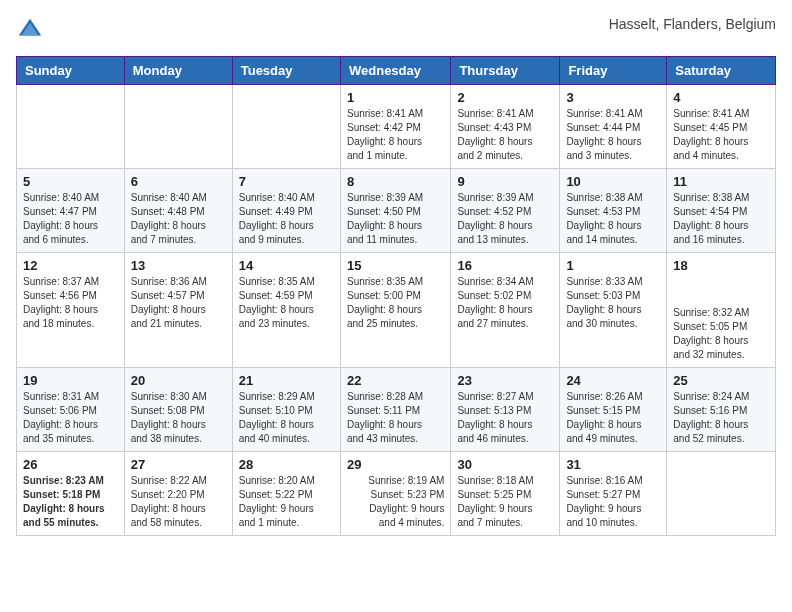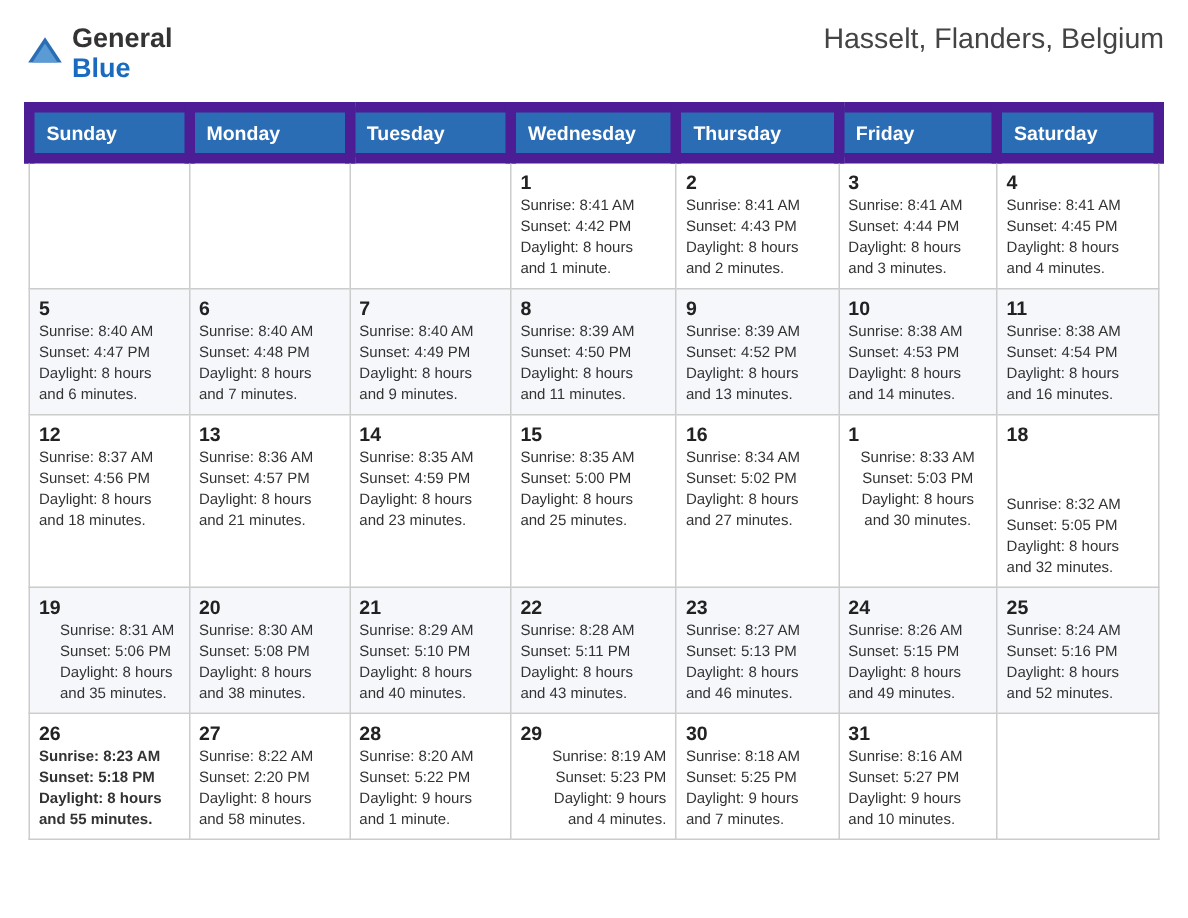--- a/index.html
+++ b/index.html
@@ -34,35 +34,35 @@
     }
     .title-block {
       text-align: right;
     }
     .month-title {
       font-size: 32px;
       font-weight: bold;
       color: #222;
     }
     .subtitle {
-      font-size: 19px;
+      font-size: 14px;
       color: #444;
     }
     .calendar {
       width: 100%;
       border-collapse: collapse;
       border: 1px solid #ccc;
     }
     .calendar th {
       background-color: #2a6db5;
       color: #fff;
       text-align: left;
       padding: 6px 8px;
       font-size: 13px;
-      border: 7px solid #4c1d95;
+      border: 1px solid #4c1d95;
     }
     .calendar td {
       vertical-align: top;
       padding: 5px 6px;
       border: 1px solid #ccc;
       width: 113px;
       min-height: 80px;
       font-size: 10.5px;
       color: #333;
       background: #fff;
@@ -88,24 +88,20 @@
   </style>
 </head>
 <body>
 
 <div class="header">
   <div class="logo">
     <svg class="logo-icon" viewBox="0 0 40 40">
       <polygon points="20,4 36,28 4,28" fill="#2a6db5"></polygon>
       <polygon points="20,10 32,28 8,28" fill="#5b9bd5"></polygon>
     </svg>
-    <div class="logo-text">
-      <span class="general">General</span><br>
-      <span class="blue">Blue</span>
-    </div>
   </div>
   <div class="title-block">
     <div class="subtitle">Hasselt, Flanders, Belgium</div>
   </div>
 </div>
 
 <table class="calendar">
   <thead>
     <tr>
     <th>Sunday</th>
@@ -233,37 +229,37 @@
         </td>
         <td>
           <span class="day-number">16</span>
           <div class="day-info" style="white-space: pre-line;">Sunrise: 8:34 AM
 Sunset: 5:02 PM
 Daylight: 8 hours
 and 27 minutes.</div>
         </td>
         <td>
           <span class="day-number">1</span>
-          <div class="day-info" style="white-space: pre-line; text-align: center;">Sunrise: 8:33 AM
+          <div class="day-info" style="white-space: pre-line;">Sunrise: 8:33 AM
 Sunset: 5:03 PM
 Daylight: 8 hours
 and 30 minutes.</div>
         </td>
         <td>
           <span class="day-number">18</span>
           <div class="day-info" style="white-space: pre-line; margin-top: 33px;">Sunrise: 8:32 AM
 Sunset: 5:05 PM
 Daylight: 8 hours
 and 32 minutes.</div>
         </td>
       </tr>
       <tr>
         <td>
           <span class="day-number">19</span>
-          <div class="day-info" style="white-space: pre-line; margin-left: 14px;">Sunrise: 8:31 AM
+          <div class="day-info" style="white-space: pre-line;">Sunrise: 8:31 AM
 Sunset: 5:06 PM
 Daylight: 8 hours
 and 35 minutes.</div>
         </td>
         <td>
           <span class="day-number">20</span>
           <div class="day-info" style="white-space: pre-line;">Sunrise: 8:30 AM
 Sunset: 5:08 PM
 Daylight: 8 hours
 and 38 minutes.</div>

